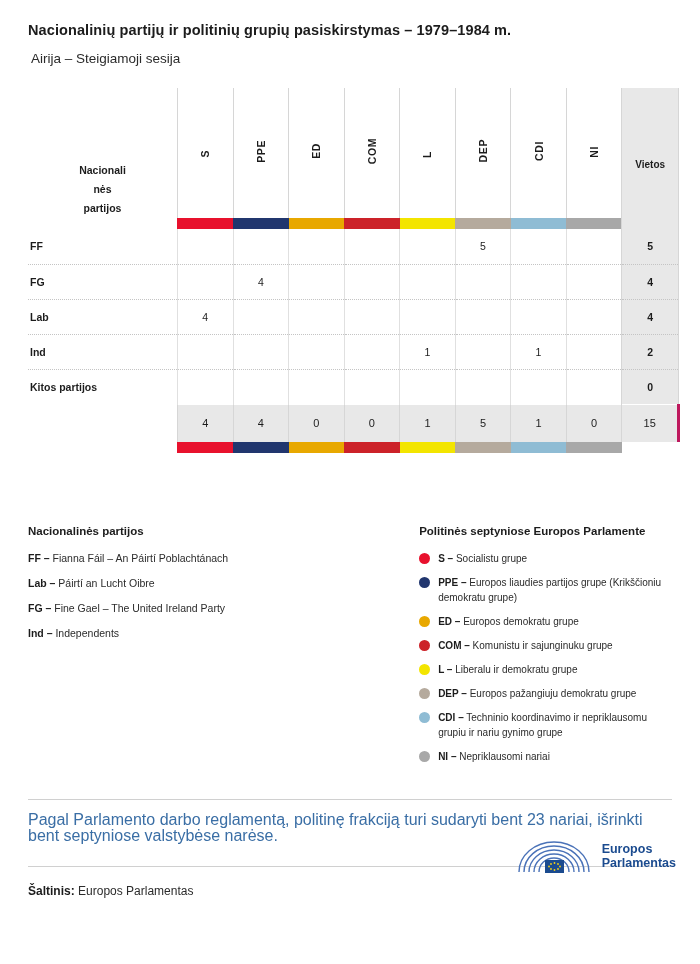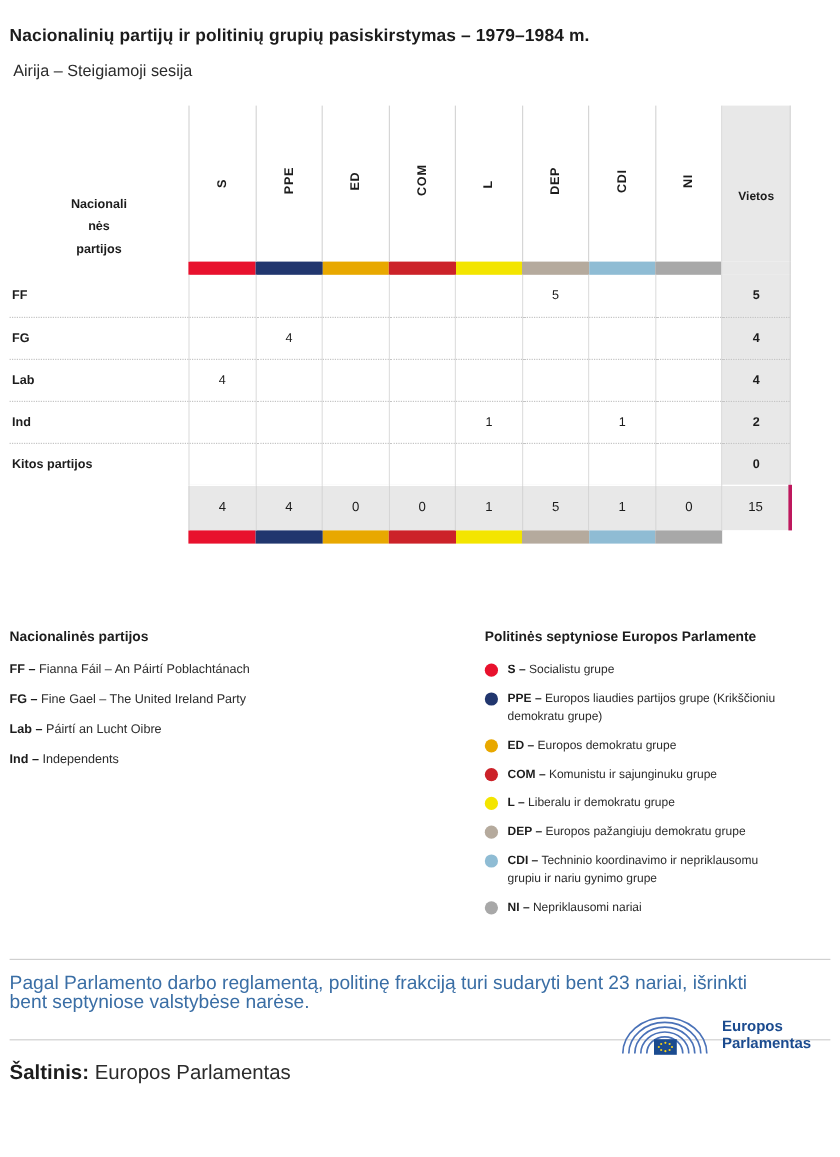--- a/index.html
+++ b/index.html
@@ -6,21 +6,21 @@
   html, body { margin: 0; padding: 0; }
   body {
     width: 700px;
     height: 964px;
     background: #ffffff;
     font-family: "Liberation Sans", sans-serif;
     color: #2b2b2b;
     position: relative;
     overflow: hidden;
   }
-  .page { padding: 0 8px; position: relative; }
+  .page { padding: 0 28px; position: relative; }
 
   h1.title {
     font-size: 14.5px;
     font-weight: bold;
     color: #1c1c1c;
     margin: 22px 0 0 0;
     letter-spacing: 0.1px;
   }
   .subtitle {
     font-size: 13.5px;
@@ -180,21 +180,21 @@
     color: #3a6ea5;
     line-height: 16px;
     margin-top: 12px;
     max-width: 640px;
   }
   .rule2 {
     border-top: 1px solid #d0d0d0;
     margin-top: 22px;
   }
   .source {
-    font-size: 17px;
+    font-size: 12px;
     margin-top: 17px;
     color: #2b2b2b;
   }
   .source b { font-weight: bold; color: #1c1c1c; }
 
   .ep-logo {
     position: absolute;
     right: 24px;
     bottom: 22px;
     display: flex;
@@ -393,26 +393,26 @@
 
   <div class="legends">
 
     <div class="leg-left">
       <div class="leg-title">Nacionalinės partijos</div>
       <div class="leg-line">
         <b>FF –</b>
         <span>Fianna Fáil – An Páirtí Poblachtánach</span>
       </div>
       <div class="leg-line">
+        <b>Lab –</b>
+        <span>Páirtí an Lucht Oibre</span>
+      </div>
+      <div class="leg-line">
         <b>FG –</b>
         <span>Fine Gael – The United Ireland Party</span>
-      </div>
-      <div class="leg-line">
-        <b>Lab –</b>
-        <span>Páirtí an Lucht Oibre</span>
       </div>
       <div class="leg-line">
         <b>Ind –</b>
         <span>Independents</span>
       </div>
     </div>
 
     <div class="leg-right">
       <div class="leg-title">Politinės septyniose Europos Parlamente</div>
 

